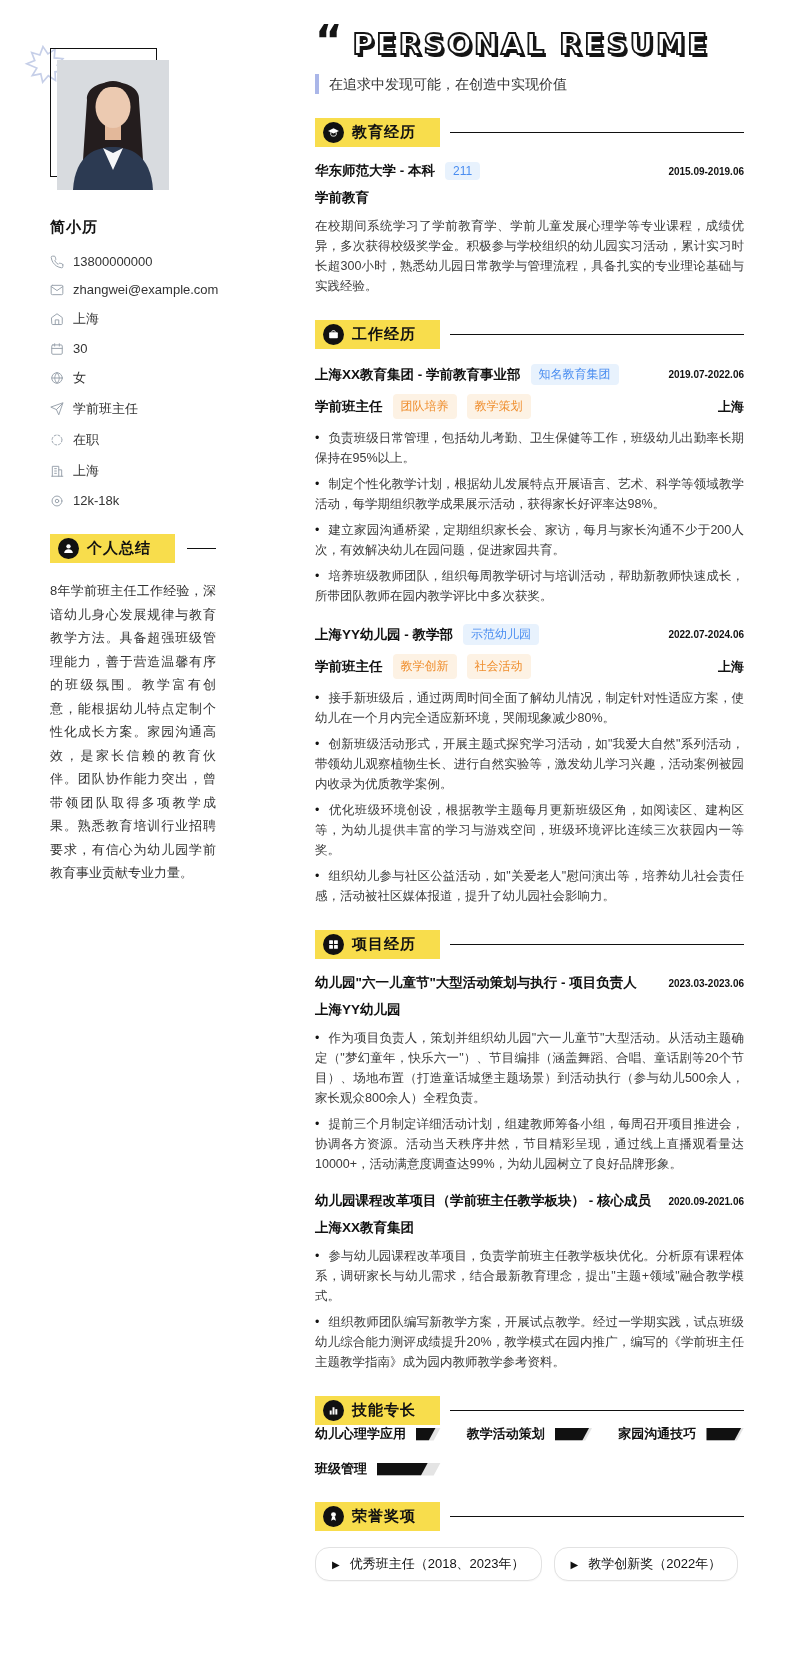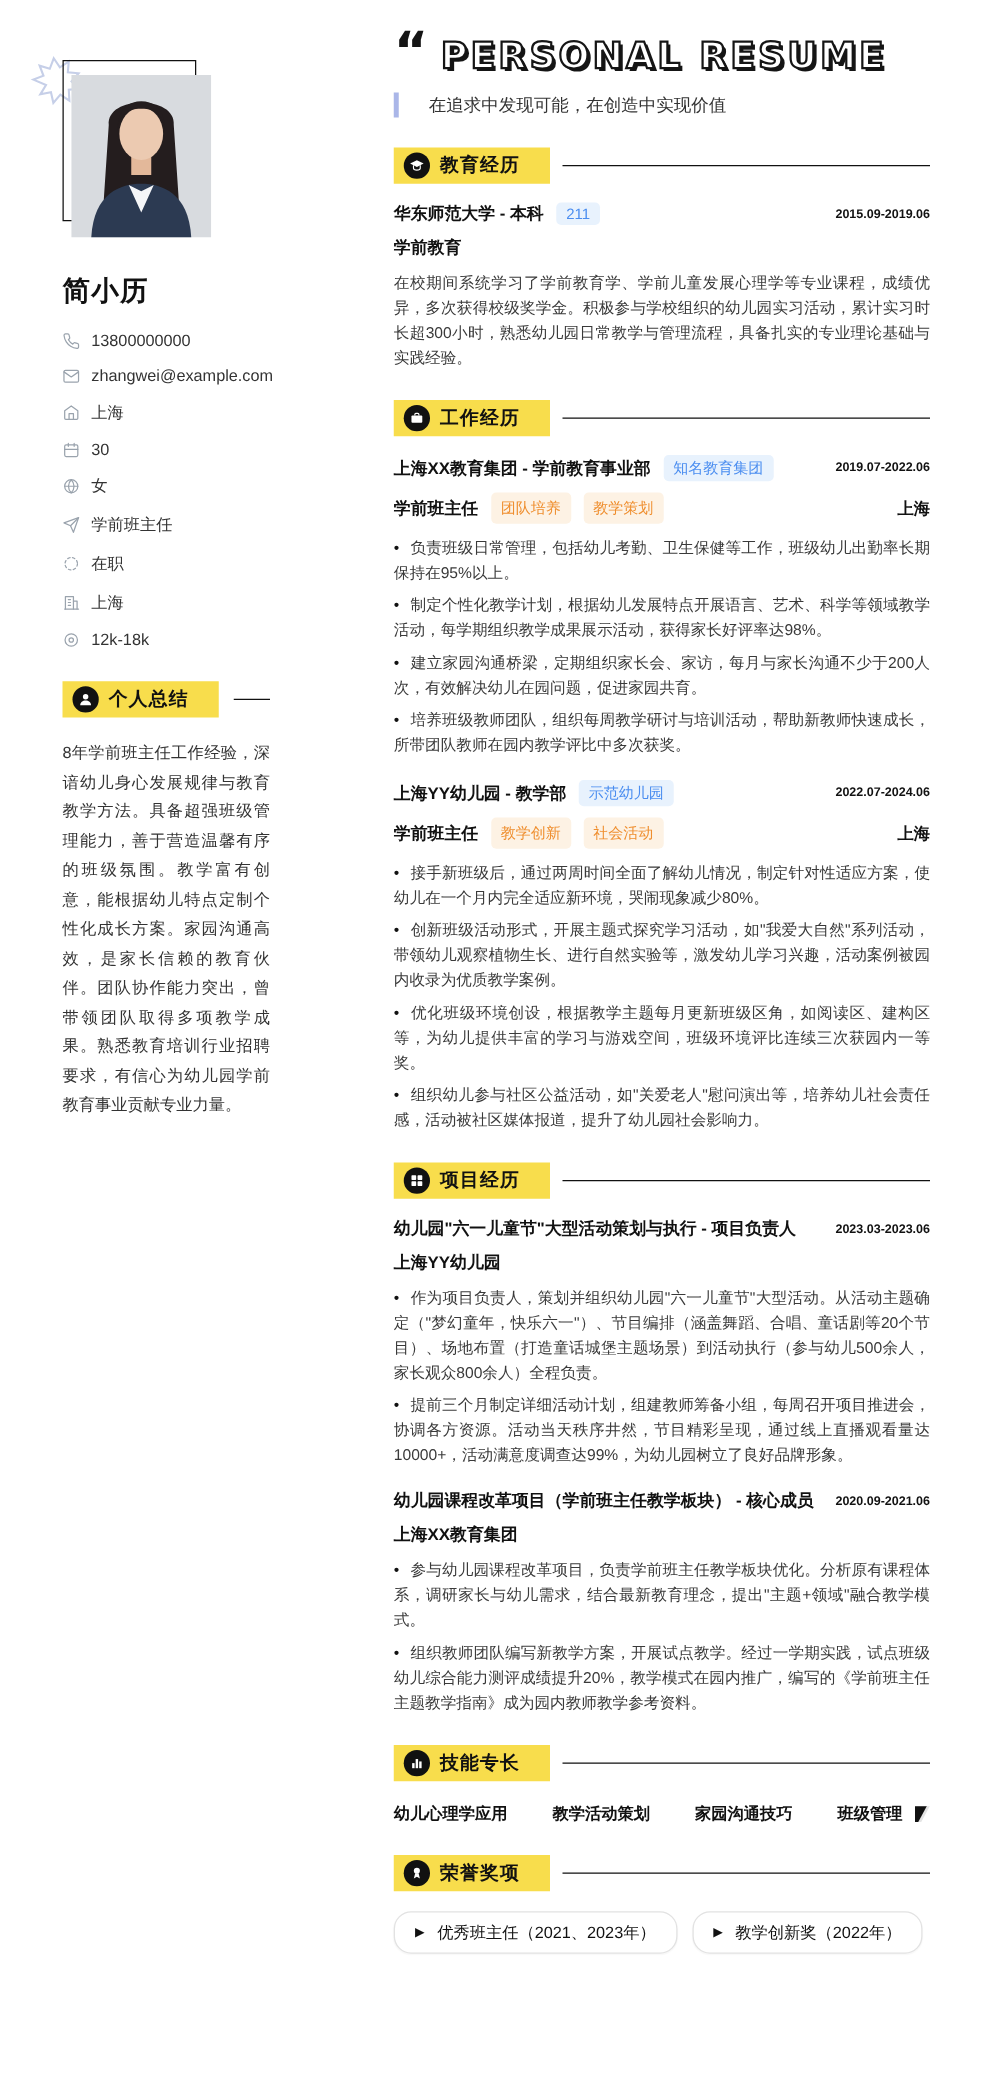--- a/index.html
+++ b/index.html
@@ -10,21 +10,21 @@
   *{margin:0;padding:0;box-sizing:border-box;}
   body{font-family:"Liberation Sans","DejaVu Sans",sans-serif;background:#fff;color:var(--body);}
   .page{position:relative;width:794px;height:1673px;background:#fff;overflow:hidden;}
 
   
   .sidebar{position:absolute;left:50px;top:26px;width:166px;}
   .star-decor{position:absolute;left:-28px;top:-4px;width:48px;height:48px;transform:rotate(-8deg);}
   .photo-wrap{position:relative;margin-top:22px;width:118px;height:142px;}
   .photo-frame{position:absolute;left:0;top:0;width:107px;height:129px;border:1.5px solid #111;}
   .photo{position:absolute;left:7px;top:12px;width:112px;height:130px;display:block;}
-  .person-name{margin-top:28px;font-size:22px;font-weight:700;color:#111;letter-spacing:1px;}
+  .person-name{margin-top:28px;font-size:15px;font-weight:700;color:#111;letter-spacing:1px;}
   .contact-list{margin-top:17px;list-style:none;}
   .contact-list li{display:flex;align-items:center;gap:9px;margin-bottom:13px;font-size:13px;color:#333;}
   .cicon{flex:0 0 14px;width:14px;height:14px;display:inline-flex;}
   .cicon svg{width:14px;height:14px;stroke:var(--muted);fill:none;stroke-width:1.7;stroke-linecap:round;stroke-linejoin:round;}
 
   .summary{margin-top:26px;}
   .summary-text{margin-top:16px;font-size:13px;line-height:23.5px;color:#333;text-align:justify;}
 
   
   .sec-head{display:flex;align-items:center;}
@@ -33,38 +33,38 @@
   .sec-badge .hicon svg{width:13px;height:13px;}
   .sec-title{font-size:15px;font-weight:700;color:#111;letter-spacing:1px;}
   .sec-line{flex:1;height:1.6px;background:#111;margin-left:10px;}
   .sidebar .sec-line{margin-left:12px;}
 
   
   .main{position:absolute;left:315px;top:24px;width:429px;}
   .doc-title-row{display:flex;align-items:flex-start;gap:10px;}
   .quote-mark{font-size:42px;line-height:34px;font-weight:800;color:#151515;font-family:"DejaVu Sans",sans-serif;}
   .doc-title{font-family:"DejaVu Sans",sans-serif;font-weight:800;font-size:29px;line-height:40px;letter-spacing:2.5px;color:#fff;-webkit-text-stroke:1.8px #151515;text-shadow:2.5px 3px 0 #151515;}
-  .doc-subtitle{margin-top:10px;border-left:4px solid var(--bar);padding-left:24px;font-size:14px;color:#333;line-height:20px;}
+  .doc-subtitle{margin-top:10px;border-left:4px solid var(--bar);padding-left:10px;font-size:14px;color:#333;line-height:20px;}
 
   .sec{margin-top:24px;}
   .sec-body{margin-top:15px;}
   .entry-row{display:flex;align-items:center;justify-content:space-between;gap:8px;margin-bottom:9px;}
   .entry-left{display:flex;align-items:center;gap:10px;min-width:0;}
   .entry-title{font-size:13.5px;font-weight:700;color:#111;white-space:nowrap;}
   .entry-date{font-size:10px;font-weight:700;color:#111;white-space:nowrap;}
   .entry-loc{font-size:13px;font-weight:700;color:#111;}
   .badge-blue{background:var(--blue-bg);color:var(--blue-tx);font-size:12px;padding:2px 8px;border-radius:4px;white-space:nowrap;}
   .tag-orange{background:var(--orange-bg);color:var(--orange-tx);font-size:12px;padding:4px 8px;border-radius:4px;white-space:nowrap;}
   .para{font-size:12.5px;line-height:20px;color:var(--body);text-align:justify;}
   .bullet-item{font-size:12.5px;line-height:20px;color:var(--body);margin-top:6px;text-align:justify;}
   .bullet-dot{color:#111;margin-right:9px;}
   .job+.job,.proj+.proj{margin-top:18px;}
 
   
-  .skill-grid{display:grid;grid-template-columns:1fr 1fr 1fr 1fr;column-gap:26px;row-gap:17px;margin-top:17px;}
+  .skill-grid{display:grid;grid-template-columns:1fr 1fr 1fr;column-gap:26px;row-gap:17px;}
   .skill-item{display:flex;align-items:center;gap:10px;}
   .skill-name{font-size:13px;font-weight:700;color:#111;white-space:nowrap;}
   .skill-track{flex:1;height:13px;background:var(--track);clip-path:polygon(0 0,100% 0,calc(100% - 7px) 100%,0 100%);}
   .skill-fill{height:100%;background:#111;clip-path:polygon(0 0,100% 0,calc(100% - 7px) 100%,0 100%);}
 
   
   .pill-row{display:flex;gap:12px;margin-top:16px;}
   .pill{display:inline-flex;align-items:center;gap:10px;border:1px solid #e2e2e2;border-radius:14px;padding:7px 16px;font-size:13px;color:#111;background:#fff;box-shadow:0 1px 1px rgba(0,0,0,0.03);}
   .pill .tri{font-size:10px;color:#111;}
 </style>
@@ -389,21 +389,21 @@
                 <path d="M9.5 12 7.5 20l4.5-2.6L16.5 20l-2-8" fill="#fff"></path>
               </svg>
           </span>
           <span class="sec-title">荣誉奖项</span>
         </span>
         <span class="sec-line"></span>
       </div>
       <div class="pill-row">
         <span class="pill">
           <span class="tri">▶</span>
-          <span>优秀班主任（2021、2023年）</span>
+          <span>优秀班主任（2018、2023年）</span>
         </span>
         <span class="pill">
           <span class="tri">▶</span>
           <span>教学创新奖（2022年）</span>
         </span>
       </div>
     </section>
 
 
   </main>

